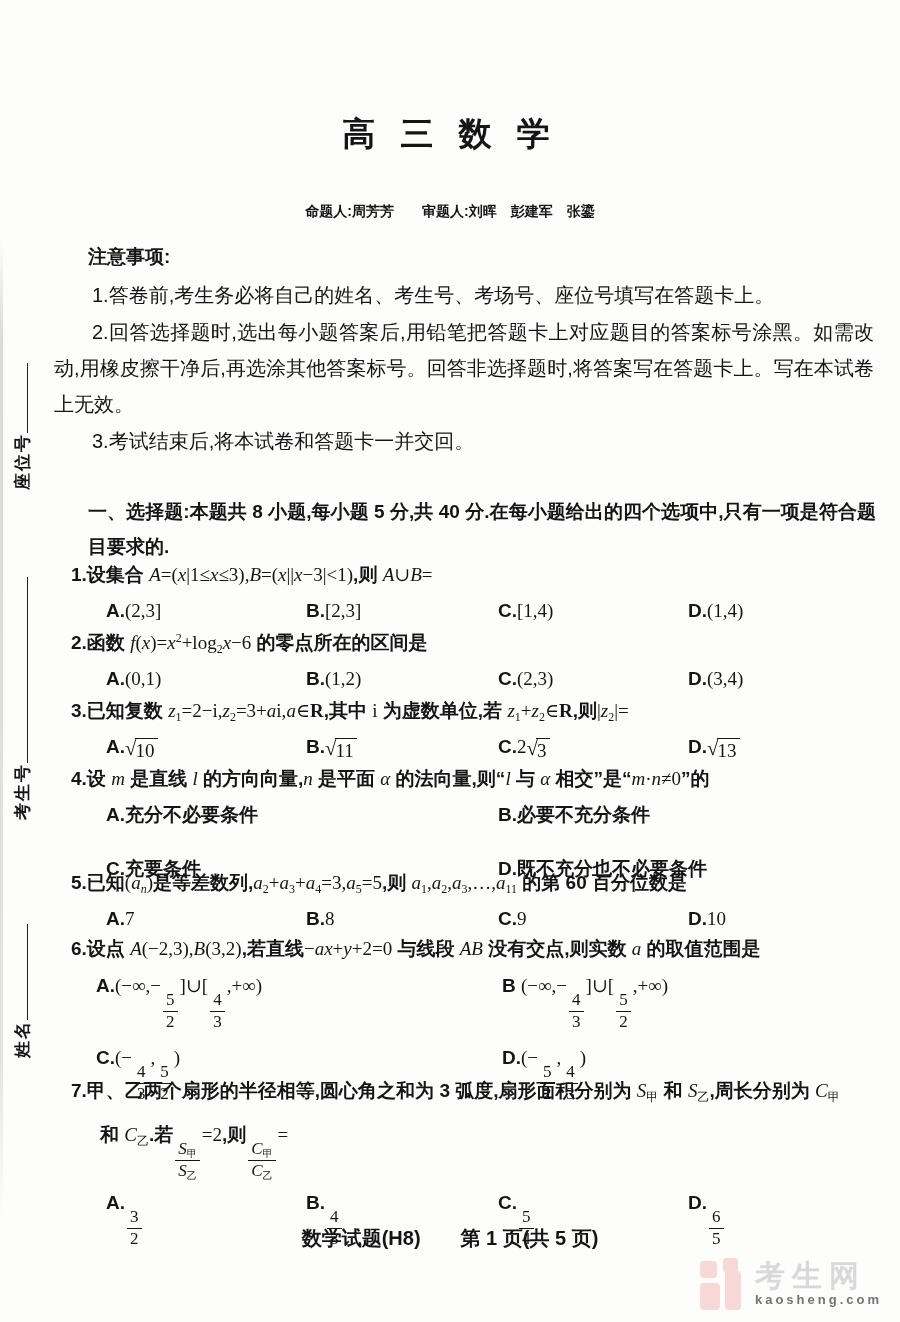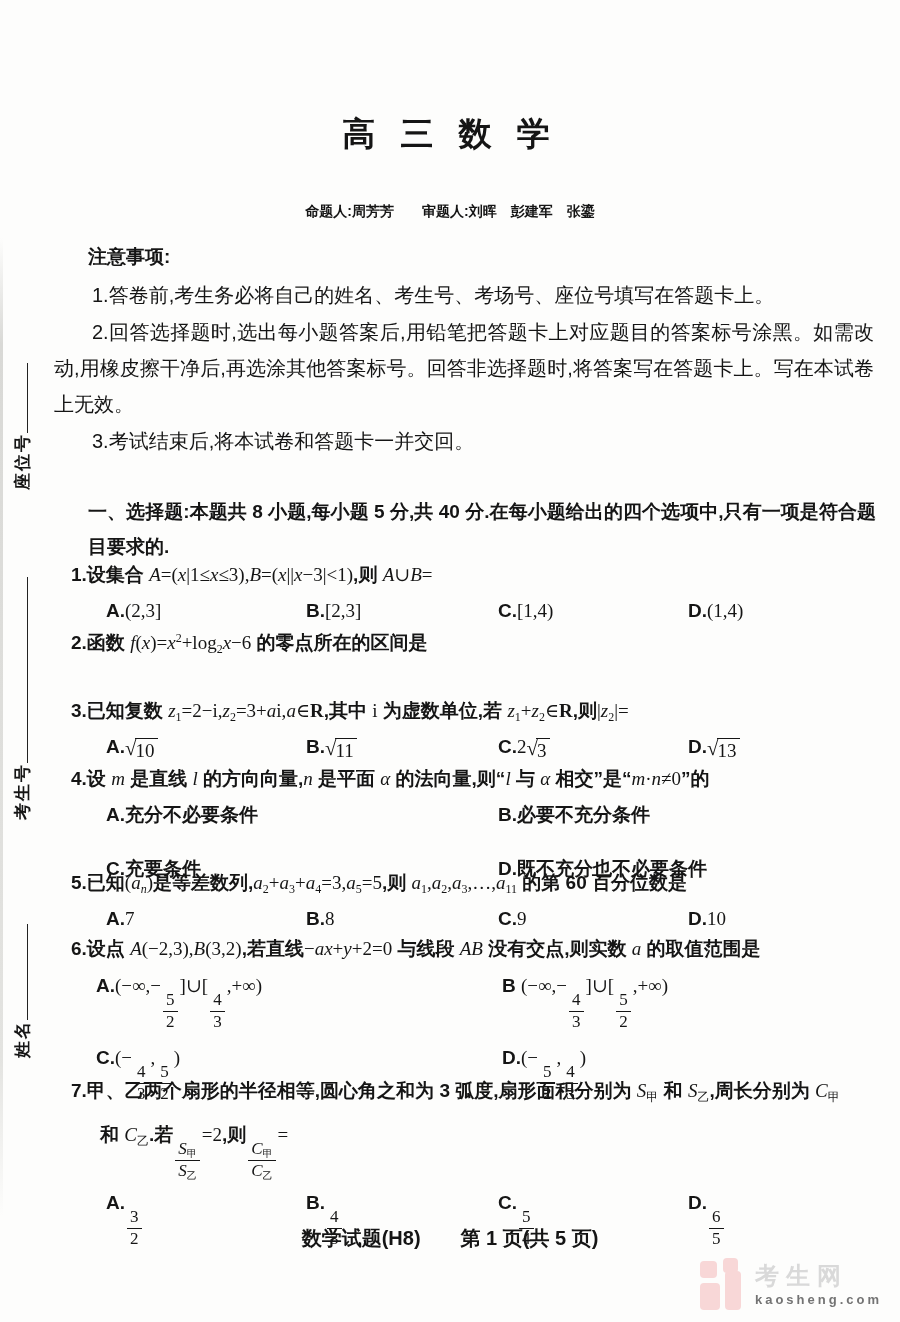--- a/index.html
+++ b/index.html
@@ -71,21 +71,21 @@
 
   
   .watermark{position:absolute;right:18px;bottom:12px;display:flex;align-items:center;gap:9px;}
   .wm-logo{position:relative;width:46px;height:52px;}
   .wm-logo div{position:absolute;border-radius:4px;}
   .wm-b1{left:0;top:3px;width:17px;height:17px;}
   .wm-b2{left:23px;top:0;width:15px;height:15px;}
   .wm-b3{left:0;top:25px;width:20px;height:27px;}
   .wm-b4{left:25px;top:13px;width:16px;height:39px;}
   .wm-text{display:flex;flex-direction:column;align-items:flex-start;}
-  .wm-name{font-size:24px;font-weight:700;letter-spacing:7px;line-height:32px;}
+  .wm-name{font-size:30px;font-weight:700;letter-spacing:7px;line-height:32px;}
   .wm-url{font-size:13px;font-weight:700;letter-spacing:3px;line-height:16px;}
 </style>
 </head>
 <body>
 
 <div class="page">
 
   <div class="scan-edge"></div>
 
   <div class="vlabel ml1">
@@ -113,20 +113,26 @@
     <div class="opts cols4">
       <span class="opt">A.<span class="mr">(2,3]</span></span>
       <span class="opt">B.<span class="mr">[2,3]</span></span>
       <span class="opt">C.<span class="mr">[1,4)</span></span>
       <span class="opt">D.<span class="mr">(1,4)</span></span>
     </div>
   </div>
 
   <div class="q q2">
     <div class="q-stem">2.函数 <span class="mr"><span class="mi">f</span>(<span class="mi">x</span>)=<span class="mi">x</span><sup>2</sup>+log<sub>2</sub><span class="mi">x</span>−6</span> 的零点所在的区间是</div>
+    <div class="opts cols4">
+      <span class="opt">A.<span class="mr">(0,1)</span></span>
+      <span class="opt">B.<span class="mr">(1,2)</span></span>
+      <span class="opt">C.<span class="mr">(2,3)</span></span>
+      <span class="opt">D.<span class="mr">(3,4)</span></span>
+    </div>
   </div>
 
   <div class="q q3">
     <div class="q-stem">3.已知复数 <span class="mr"><span class="mi">z</span><sub>1</sub>=2−i,<span class="mi">z</span><sub>2</sub>=3+<span class="mi">a</span>i,<span class="mi">a</span>∈<span class="mb">R</span></span>,其中 <span class="mr">i</span> 为虚数单位,若 <span class="mr"><span class="mi">z</span><sub>1</sub>+<span class="mi">z</span><sub>2</sub>∈<span class="mb">R</span></span>,则<span class="mr">|<span class="mi">z</span><sub>2</sub>|=</span></div>
     <div class="opts cols4">
       <span class="opt">A.<span class="mr"><span class="sqrt">
               <span class="rad">√</span>
               <span class="rdc">10</span>
             </span></span></span>
       <span class="opt">B.<span class="mr"><span class="sqrt">

